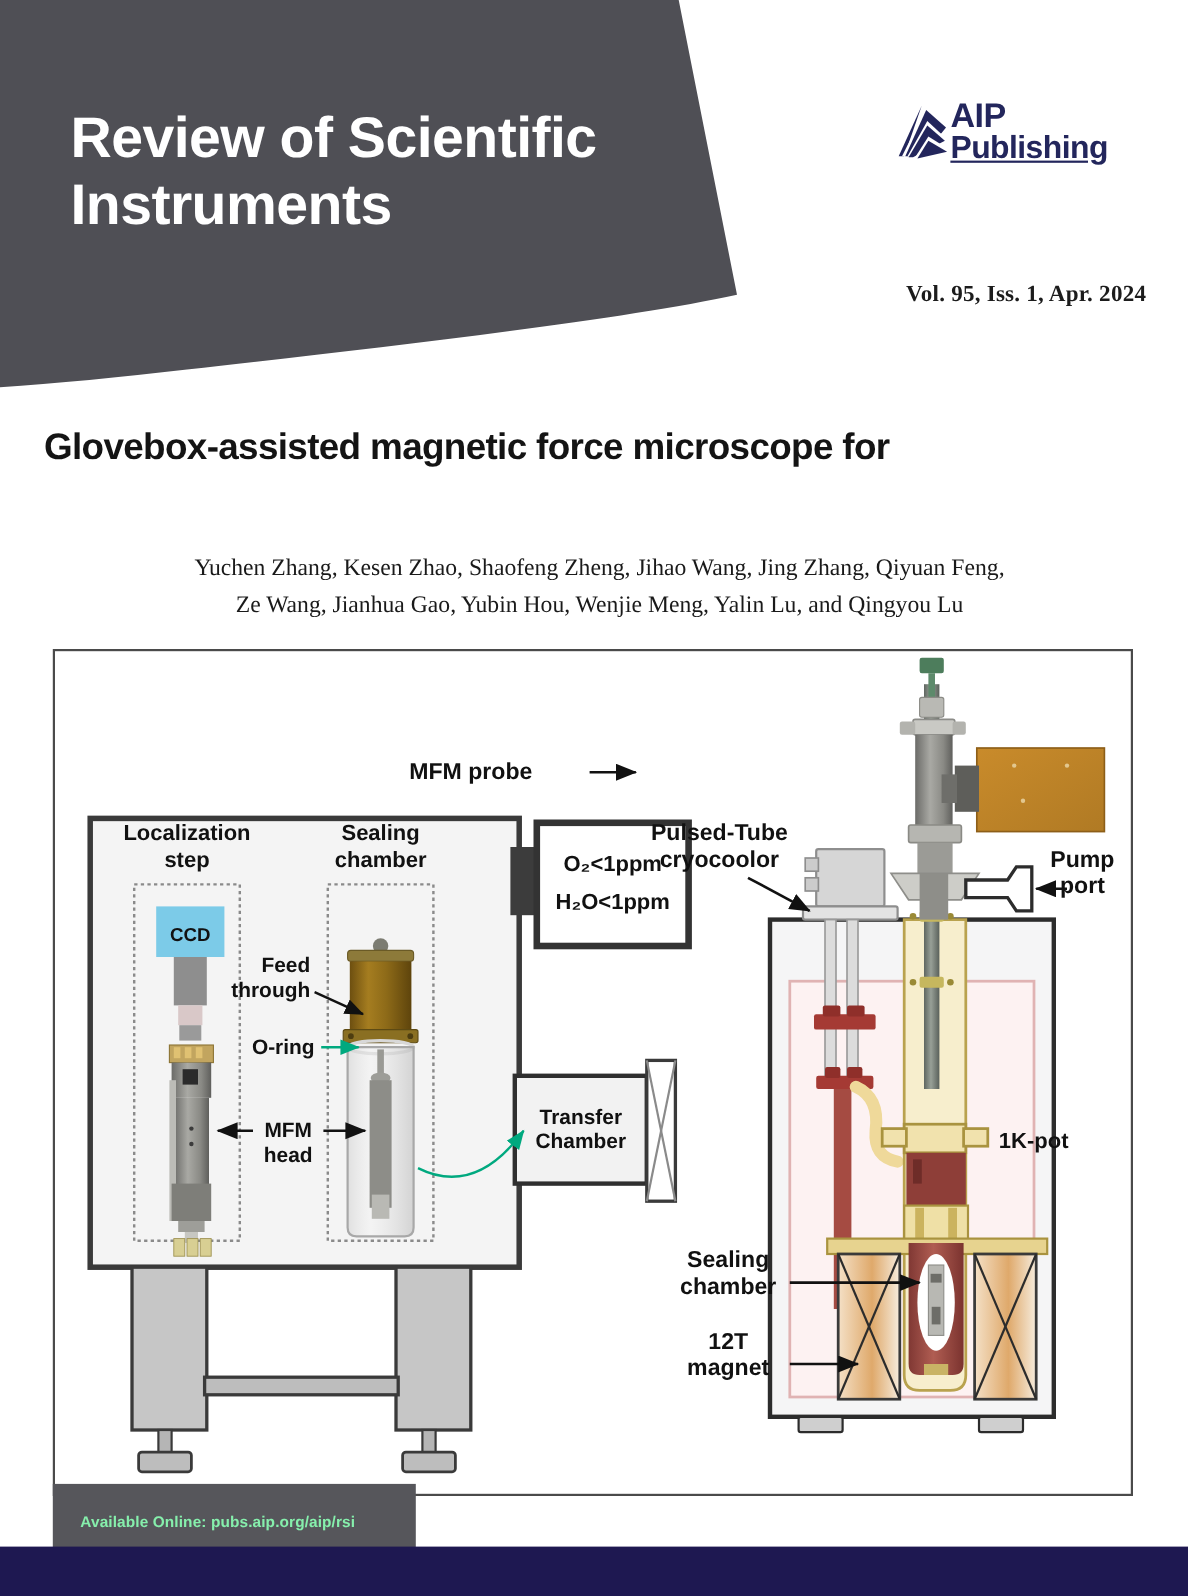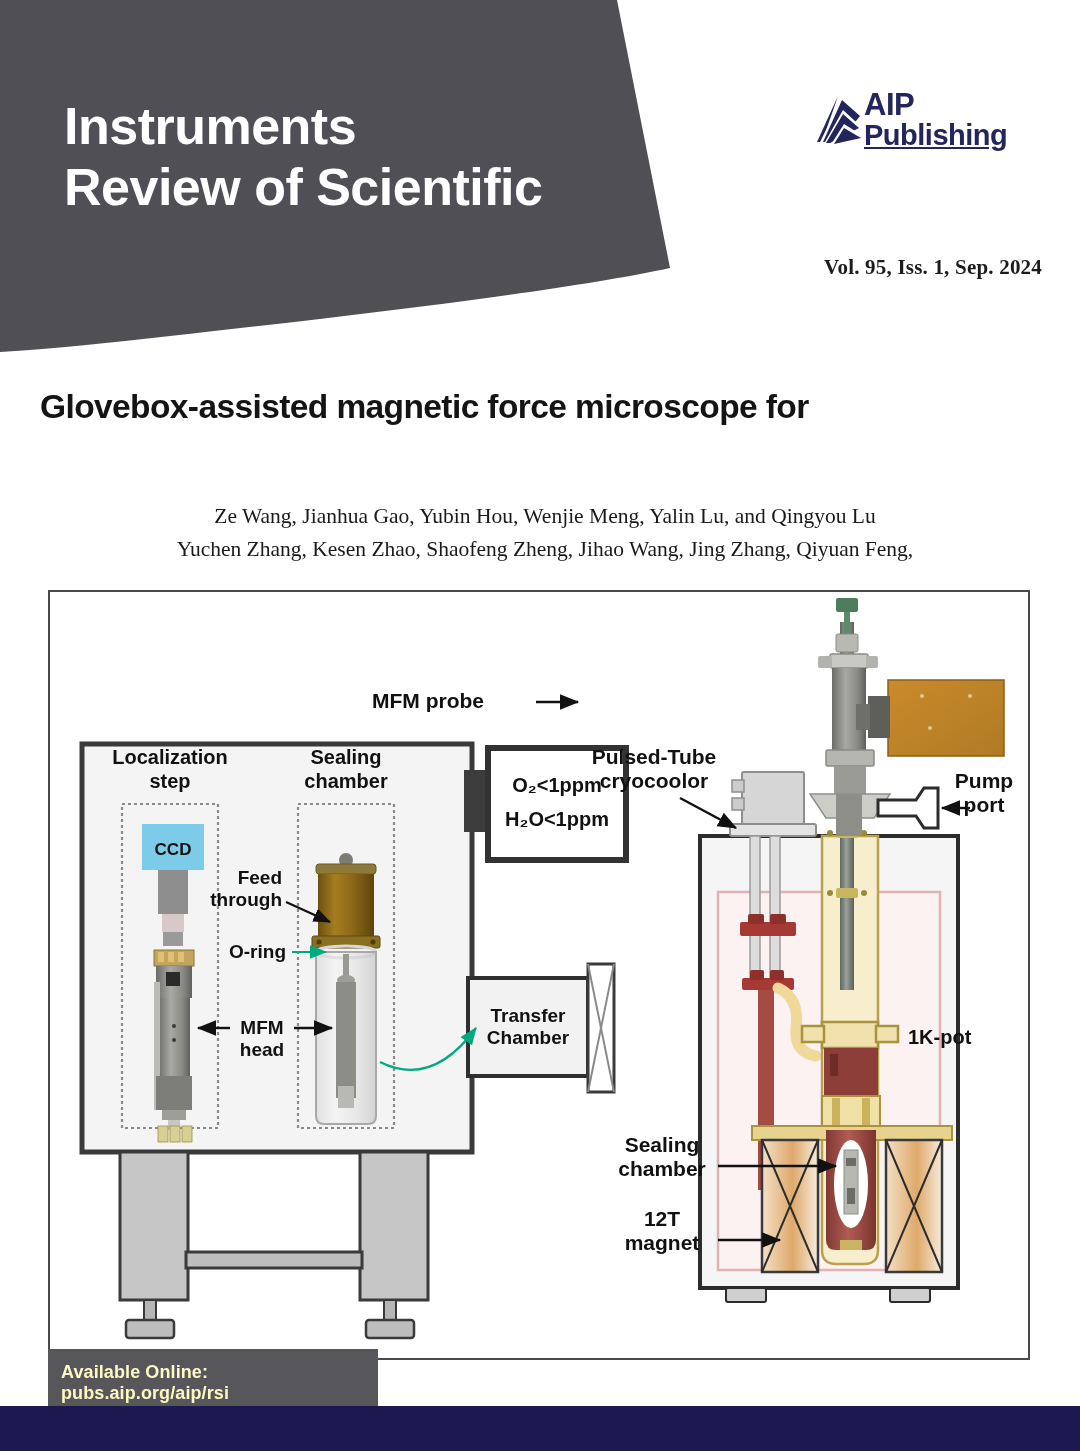--- a/index.html
+++ b/index.html
@@ -33,63 +33,63 @@
   #authors span{display:block;}
 
   
   #figure-frame{position:absolute;left:48px;top:590px;width:982px;height:770px;
       border:2px solid #4a4a4a;background:#fff;box-sizing:border-box;}
   #figure-svg{position:absolute;left:0;top:0;}
 
   
   #available-tag{position:absolute;left:48px;top:1349px;width:330px;height:68px;
       background:#56565b;display:flex;align-items:center;}
-  #available-tag span{color:#fef9c3;font-size:18px;font-weight:bold;padding-left:13px;letter-spacing:0.1px;}
+  #available-tag span{color:#86efac;font-size:14px;font-weight:bold;padding-left:25px;letter-spacing:0.1px;}
   #bottom-bar{position:absolute;left:0;top:1406px;width:1080px;height:45px;background:#1e1851;}
 
   .fig-label{font-family:"Liberation Sans",sans-serif;font-weight:bold;fill:#111;}
 </style>
 </head>
 <body>
 
 <div id="header-band">
   <svg width="700" height="370" viewBox="0 0 700 370">
     <path d="M0,0 L617,0 L670,268 C560,292 330,318 170,336 C110,343 50,349 0,352 Z" fill="#4f4f55"></path>
   </svg>
 </div>
 
 <div id="journal-title">
+  <span>Review of Scientific</span>
   <span>Instruments</span>
-  <span>Review of Scientific</span>
 </div>
 
 <div id="aip-logo">
   <svg id="aip-mark" viewBox="0 0 48 52">
     <polygon points="22,2 6,48 1,48" fill="#23265c"></polygon>
     <polygon points="24,8 10,48 4,48" fill="#ffffff"></polygon>
     <polygon points="26,6 44,22 40,27 12,48 7,48" fill="#23265c"></polygon>
     <polygon points="27,16 40,28 13,48 9,48" fill="#ffffff"></polygon>
     <polygon points="27,20 43,34 14,49 10,49" fill="#23265c"></polygon>
     <polygon points="28,30 44,40 16,49" fill="#ffffff"></polygon>
     <polygon points="28,34 45,44 18,50" fill="#23265c"></polygon>
   </svg>
   <div id="aip-wordmark">
     <span class="l1">AIP</span>
     <span class="l2">Publishing</span>
   </div>
 </div>
 
-<div id="issue-line">Vol. 95, Iss. 1, Sep. 2024</div>
+<div id="issue-line">Vol. 95, Iss. 1, Apr. 2024</div>
 
 <div id="article-title">
   <span>Glovebox-assisted magnetic force microscope for</span>
 </div>
 <div id="authors">
+  <span>Yuchen Zhang, Kesen Zhao, Shaofeng Zheng, Jihao Wang, Jing Zhang, Qiyuan Feng,</span>
   <span>Ze Wang, Jianhua Gao, Yubin Hou, Wenjie Meng, Yalin Lu, and Qingyou Lu</span>
-  <span>Yuchen Zhang, Kesen Zhao, Shaofeng Zheng, Jihao Wang, Jing Zhang, Qiyuan Feng,</span>
 </div>
 
 <div id="figure-frame">
 <svg id="figure-svg" width="978" height="766" viewBox="0 0 978 766">
 
   <defs>
     <linearGradient id="glassGrad" x1="0" y1="0" x2="1" y2="0">
       <stop offset="0%" stop-color="#cfcfcf" stop-opacity="0.55"></stop>
       <stop offset="35%" stop-color="#f2f2f2" stop-opacity="0.35"></stop>
       <stop offset="100%" stop-color="#bdbdbd" stop-opacity="0.6"></stop>

